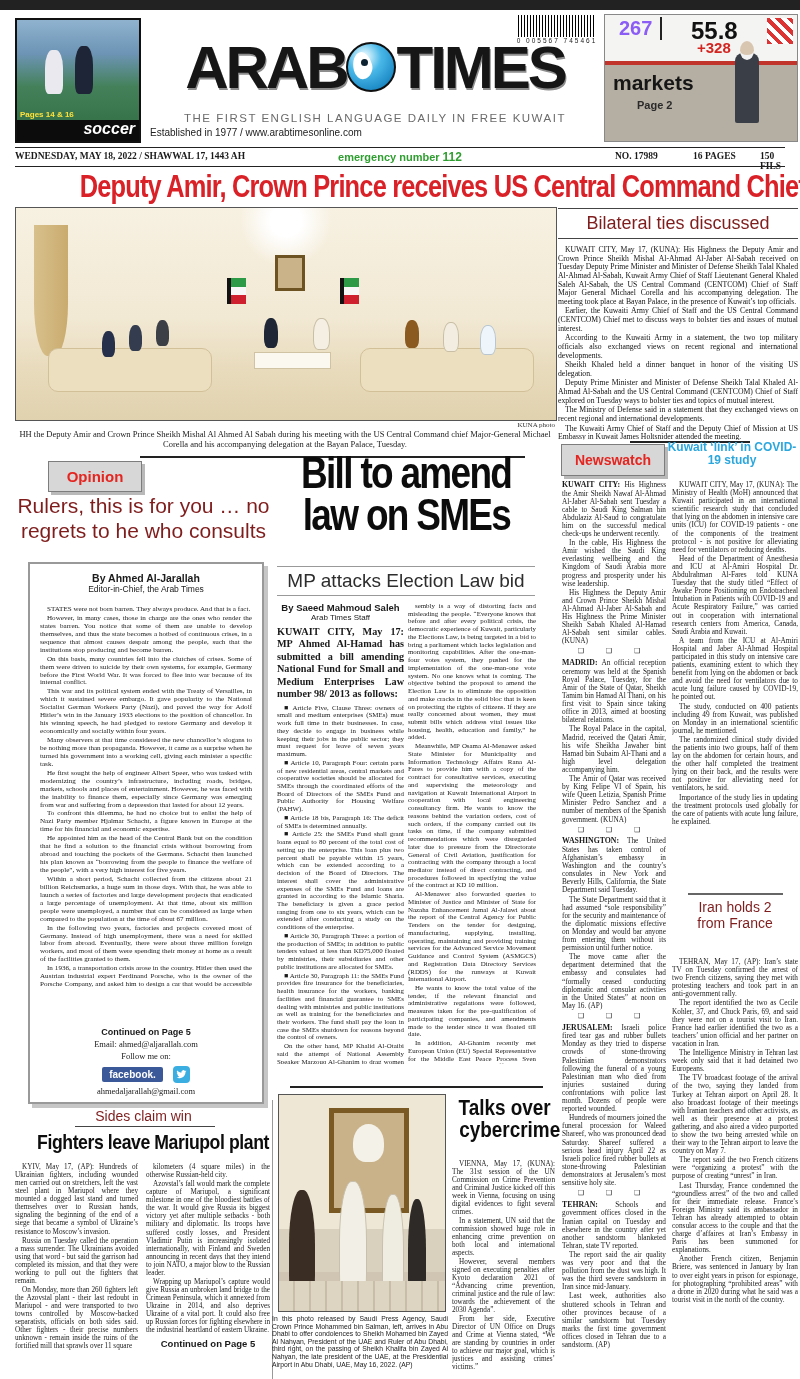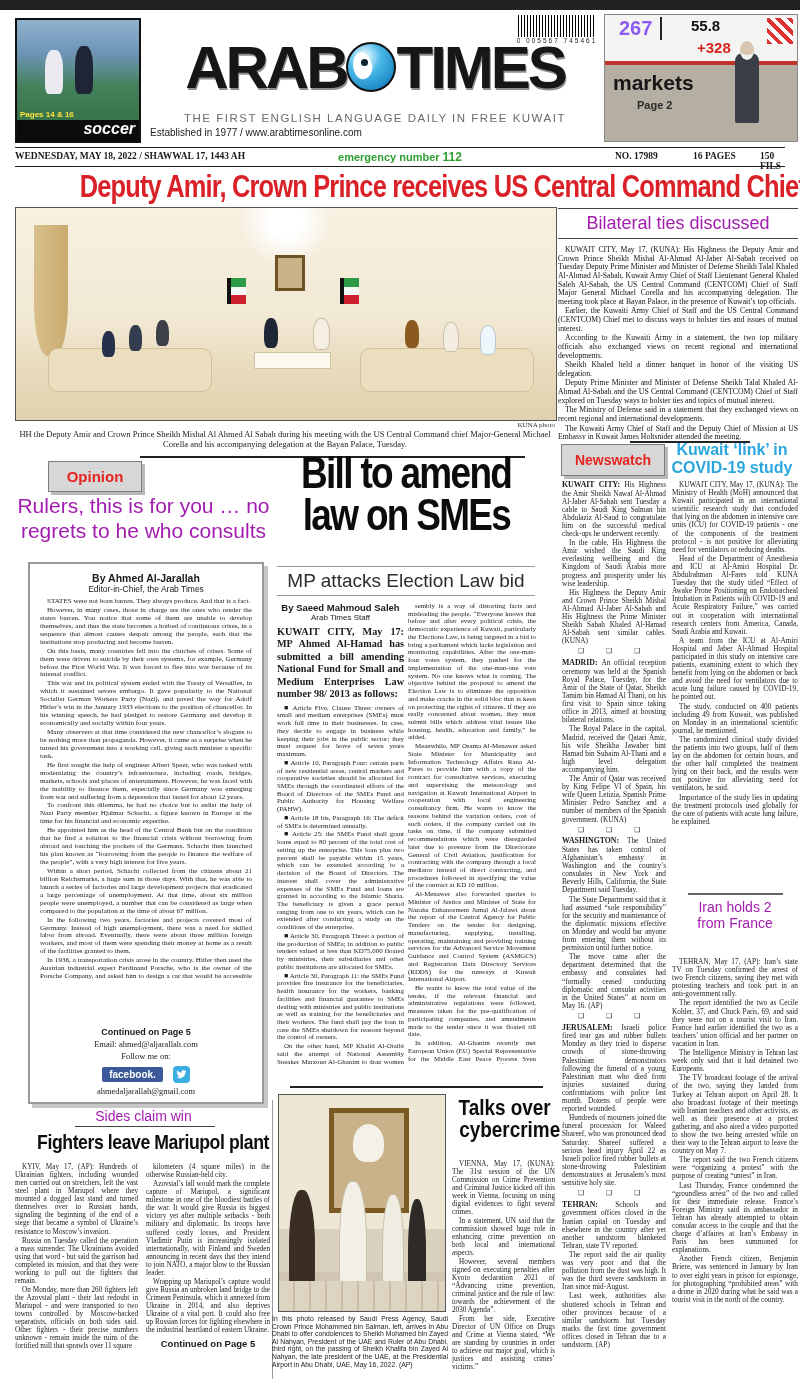--- a/index.html
+++ b/index.html
@@ -11,21 +11,21 @@
   .clip{overflow:hidden;}
   p{margin:0 0 1px;text-indent:7px;}
   p.noind{text-indent:0;}
   p.lead{font-weight:bold;font-size:10.2px;line-height:1.22;text-indent:0;margin-bottom:3px;}
   p.sep{text-align:center;text-indent:0;letter-spacing:10px;font-size:7px;margin:3px 0;}
   .bodytext{font-size:7.5px;line-height:1.12;color:#111;}
   .condense{display:inline-block;white-space:nowrap;transform-origin:center;}
   .badge{background:#d7d7d7;border:1px solid #7d7d7d;box-shadow:3px 3px 0 #b9b9b9;
          color:#e52520;font-weight:bold;font-family:"Liberation Sans",sans-serif;
          display:flex;align-items:center;justify-content:center;}
-  .lighthead{font-family:"Liberation Sans",sans-serif;font-weight:400;color:#a21caf;}
+  .lighthead{font-family:"Liberation Sans",sans-serif;font-weight:400;color:#7f1d1d;}
   .rule{background:#222;}
   .fb{display:inline-block;background:#3b5998;color:#fff;font-family:"Liberation Sans",sans-serif;
       font-weight:bold;font-size:10px;padding:2px 7px;border-radius:2px;}
   .tw{display:inline-flex;width:17px;height:17px;background:#3aade1;border-radius:4px;
       align-items:center;justify-content:center;vertical-align:middle;margin-left:10px;}
   .eagle{width:46px;height:46px;border-radius:50%;border:2px solid #101010;position:relative;
          background:radial-gradient(circle at 35% 28%,#cfeffb 0 10%,#49b8e8 38%,#1b88c4 78%,#0d6598 100%);}
   .eagle::before{content:"";position:absolute;left:5px;top:8px;width:19px;height:27px;background:#fff;
          border-radius:55% 45% 60% 40%/60% 55% 45% 40%;transform:rotate(-14deg);}
   .eagle::after{content:"";position:absolute;left:13px;top:15px;width:7px;height:7px;background:#0d2230;border-radius:50%;}
@@ -60,21 +60,21 @@
     <span class="sans" style="font-size:60px;font-weight:bold;letter-spacing:-3px;color:#161616;text-shadow:1px 2px 0 #8d8d8d;">ARAB</span>
     <span class="eagle"></span>
     <span class="sans" style="font-size:60px;font-weight:bold;letter-spacing:-3px;color:#161616;text-shadow:1px 2px 0 #8d8d8d;">TIMES</span>
   </div>
   <div class="abs sans" style="left:150px;top:112px;width:450px;text-align:center;font-size:11.5px;color:#6b6b6b;letter-spacing:1.5px;">THE FIRST ENGLISH LANGUAGE DAILY IN FREE KUWAIT</div>
   <div class="abs sans" style="left:150px;top:127px;width:450px;text-align:left;font-size:10px;color:#222;">Established in 1977 / www.arabtimesonline.com</div>
 
   <div class="abs" style="left:604px;top:14px;width:192px;height:126px;border:1px solid #888;background:#b5aea2;overflow:hidden;">
     <div class="abs" style="left:0;top:0;width:100%;height:46px;background:#f4f4f2;border-bottom:4px solid #c0342c;">
       <span class="abs sans" style="left:14px;top:2px;font-size:20px;font-weight:bold;color:#8b5cf6;border-right:2px solid #222;padding-right:8px;">267</span>
-      <span class="abs sans" style="left:86px;top:2px;font-size:15px;font-weight:bold;color:#111;">55.8</span>
+      <span class="abs sans" style="left:86px;top:2px;font-size:24px;font-weight:bold;color:#111;">55.8</span>
       <span class="abs sans" style="left:92px;top:24px;font-size:15px;font-weight:bold;color:#d42420;">+328</span>
       <span class="abs" style="right:4px;top:3px;width:26px;height:26px;background:repeating-linear-gradient(45deg,#d33 0 4px,#fff 4px 8px);"></span>
     </div>
     <div class="abs sans" style="left:8px;top:56px;font-size:21px;font-weight:bold;color:#161616;">markets</div>
     <div class="abs sans" style="left:32px;top:84px;font-size:11px;font-weight:bold;color:#2b2b2b;">Page 2</div>
     <div class="abs" style="right:38px;top:38px;width:24px;height:70px;background:#3a3f47;border-radius:8px 8px 2px 2px;"></div>
     <div class="abs" style="right:43px;top:26px;width:14px;height:14px;background:#d9c6b0;border-radius:50%;border-bottom:5px solid #f2f2f2;"></div>
   </div>
 
   <div class="abs rule" style="left:15px;top:147px;width:770px;height:1px;"></div>
@@ -127,21 +127,21 @@
       <p>The Kuwaiti Army Chief of Staff and the Deputy Chief of Mission at US Embassy in Kuwait James Holtsnider attended the meeting.</p>
     </div>
   <div class="abs rule" style="left:630px;top:441px;width:120px;height:2px;"></div>
 
   <div class="abs rule" style="left:140px;top:456px;width:385px;height:2px;"></div>
 
   <div class="abs badge" style="left:48px;top:461px;width:92px;height:29px;font-size:15px;">Opinion</div>
   <div class="abs lighthead" style="left:15px;top:494px;width:257px;font-size:21px;line-height:1.18;text-align:center;">Rulers, this is for you … no regrets to he who consults</div>
   <div class="abs" style="left:28px;top:562px;width:236px;height:542px;border:2px solid #999;box-shadow:4px 4px 0 #c6c6c6;box-sizing:border-box;padding:8px 10px;">
     <div class="sans" style="text-align:center;font-weight:bold;font-size:10.5px;">By Ahmed Al-Jarallah</div>
-    <div class="sans" style="text-align:center;font-size:8.5px;margin-bottom:4px;">Editor-in-Chief, the Arab Times</div>
+    <div class="sans" style="text-align:center;font-size:8.5px;margin-bottom:12px;">Editor-in-Chief, the Arab Times</div>
     <div class="just clip" style="height:382px;font-size:7.1px;line-height:1.12;">
         <p>STATES were not born barren. They always produce. And that is a fact.</p>
         <p>However, in many cases, those in charge are the ones who render the states barren. You notice that some of them are unable to develop themselves, and thus the state becomes a hotbed of continuous crises, in a sequence that almost causes despair among the people, such that the institutions stop producing and become barren.</p>
         <p>On this basis, many countries fell into the clutches of crises. Some of them were driven to suicide by their own systems, for example, Germany before the First World War. It was forced to flee into war because of its internal conflict.</p>
         <p>This war and its political system ended with the Treaty of Versailles, in which it sustained severe embargo. It gave popularity to the National Socialist German Workers Party (Nazi), and paved the way for Adolf Hitler’s win in the January 1933 elections to the position of chancellor. In his winning speech, he had pledged to restore Germany and develop it economically and socially within four years.</p>
         <p>Many observers at that time considered the new chancellor’s slogans to be nothing more than propaganda. However, it came as a surprise when he turned his government into a working cell, giving each minister a specific task.</p>
         <p>He first sought the help of engineer Albert Speer, who was tasked with modernizing the country’s infrastructure, including roads, bridges, markets, schools and places of entertainment. However, he was faced with the inability to finance them, especially since Germany was emerging from war and suffering from a depression that lasted for about 12 years.</p>
         <p>To confront this dilemma, he had no choice but to enlist the help of Nazi Party member Hjalmar Schacht, a figure known in Europe at the time for his financial and economic expertise.</p>
         <p>He appointed him as the head of the Central Bank but on the condition that he find a solution to the financial crisis without borrowing from abroad and touching the pockets of the Germans. Schacht then launched his plan known as “borrowing from the people to finance the welfare of the people”, with a very high interest for five years.</p>
         <p>Within a short period, Schacht collected from the citizens about 21 billion Reichsmarks, a huge sum in those days. With that, he was able to launch a series of factories and large development projects that eradicated a large percentage of unemployment. At that time, about six million people were unemployed, a number that can be considered as large when compared to the population at the time of about 67 million.</p>
@@ -186,40 +186,40 @@
   </div>
   <div class="abs clip just" style="left:408px;top:602px;width:128px;height:462px;font-size:6.9px;line-height:1.12;">
       <p>sembly is a way of distorting facts and misleading the people. “Everyone knows that before and after every political crisis, the democratic experience of Kuwait, particularly the Elections Law, is being targeted in a bid to bring a parliament which lacks legislation and monitoring capabilities. After the one-man-four votes system, they pushed for the implementation of the one-man-one vote system. No one knows what is coming. The objective behind the proposal to amend the Election Law is to eliminate the opposition and make cracks in the solid bloc that is keen on protecting the rights of citizens. If they are really concerned about women, they must submit bills which address vital issues like housing, health, education and family,” he added.</p>
       <p>Meanwhile, MP Osama Al-Menawer asked State Minister for Municipality and Information Technology Affairs Rana Al-Fares to provide him with a copy of the contract for consultative services, executing and supervising the meteorology and navigation at Kuwait International Airport in cooperation with local engineering consultancy firm. He wants to know the reasons behind the variation orders, cost of such orders, if the company carried out its tasks on time, if the company submitted recommendations which were disregarded later due to pressure from the Directorate General of Civil Aviation, justification for contracting with the company through a local mediator instead of direct contracting, and procedures followed in specifying the value of the contract at KD 10 million.</p>
       <p>Al-Menawer also forwarded queries to Minister of Justice and Minister of State for Nazaha Enhancement Jamal Al-Jalawi about the report of the Central Agency for Public Tenders on the tender for designing, manufacturing, supplying, installing, operating, maintaining and providing training services for the Advanced Service Movement Guidance and Control System (ASMGCS) and Registration Data Directory Services (RDDS) for the runways at Kuwait International Airport.</p>
       <p>He wants to know the total value of the tender, if the relevant financial and administrative regulations were followed, measures taken for the pre-qualification of participating companies, and amendments made to the tender since it was floated till date.</p>
       <p>In addition, Al-Ghanim recently met European Union (EU) Special Representative for the Middle East Peace Process Sven Koopmans who is currently on official visit to Kuwait.</p>
     </div>
 
   <div class="abs badge" style="left:561px;top:444px;width:102px;height:30px;font-size:14px;">Newswatch</div>
-  <div class="abs sans" style="left:666px;top:441px;width:132px;text-align:center;color:#2ba7de;font-weight:bold;font-size:16px;line-height:1.1;">Kuwait ‘link’ in COVID-19 study</div>
+  <div class="abs sans" style="left:666px;top:441px;width:132px;text-align:center;color:#2ba7de;font-weight:bold;font-size:12px;line-height:1.1;">Kuwait ‘link’ in COVID-19 study</div>
 
   <div class="abs clip just newsit" style="left:562px;top:481px;width:104px;height:898px;font-size:7.3px;line-height:1.11;">
       <p class="noind"><b>KUWAIT CITY: </b>His Highness the Amir Sheikh Nawaf Al-Ahmad Al-Jaber Al-Sabah sent Tuesday a cable to Saudi King Salman bin Abdulaziz Al-Saud to congratulate him on the successful medical check-ups he underwent recently.</p>
       <p>In the cable, His Highness the Amir wished the Saudi King everlasting wellbeing and the Kingdom of Saudi Arabia more progress and prosperity under his wise leadership.</p>
       <p>His Highness the Deputy Amir and Crown Prince Sheikh Mishal Al-Ahmad Al-Jaber Al-Sabah and His Highness the Prime Minister Sheikh Sabah Khaled Al-Hamad Al-Sabah sent similar cables. (KUNA)</p>
       <p class="sep">❑ ❑ ❑</p>
       <p class="noind"><b>MADRID: </b>An official reception ceremony was held at the Spanish Royal Palace, Tuesday, for the Amir of the State of Qatar, Sheikh Tamim bin Hamad Al Thani, on his first visit to Spain since taking office in 2013, aimed at boosting bilateral relations.</p>
       <p>The Royal Palace in the capital, Madrid, received the Qatari Amir, his wife Sheikha Jawaher bint Hamad bin Subaim Al-Thani and a high level delegation accompanying him.</p>
       <p>The Amir of Qatar was received by King Felipe VI of Spain, his wife Queen Letizia, Spanish Prime Minister Pedro Sanchez and a number of members of the Spanish government. (KUNA)</p>
       <p class="sep">❑ ❑ ❑</p>
       <p class="noind"><b>WASHINGTON: </b>The United States has taken control of Afghanistan’s embassy in Washington and the country’s consulates in New York and Beverly Hills, California, the State Department said Tuesday.</p>
       <p>The State Department said that it had assumed “sole responsibility” for the security and maintenance of the diplomatic missions effective on Monday and would bar anyone from entering them without its permission until further notice.</p>
       <p>The move came after the department determined that the embassy and consulates had “formally ceased conducting diplomatic and consular activities in the United States” at noon on May 16. (AP)</p>
       <p class="sep">❑ ❑ ❑</p>
       <p class="noind"><b>JERUSALEM: </b>Israeli police fired tear gas and rubber bullets Monday as they tried to disperse crowds of stone-throwing Palestinian demonstrators following the funeral of a young Palestinian man who died from injuries sustained during confrontations with police last month. Dozens of people were reported wounded.</p>
       <p>Hundreds of mourners joined the funeral procession for Waleed Shareef, who was pronounced dead Saturday. Shareef suffered a serious head injury April 22 as Israeli police fired rubber bullets at stone-throwing Palestinian demonstrators at Jerusalem’s most sensitive holy site.</p>
       <p class="sep">❑ ❑ ❑</p>
       <p class="noind"><b>TEHRAN: </b>Schools and government offices closed in the Iranian capital on Tuesday and elsewhere in the country after yet another sandstorm blanketed Tehran, state TV reported.</p>
-      <p>The report said the air quality was very poor and that the pollution from the dust was high. It was the third severe sandstorm in Iran since mid-August.</p>
+      <p>The report said the air quality was very poor and that the pollution from the dust was high. It was the third severe sandstorm in Iran since mid-January.</p>
       <p>Last week, authorities also shuttered schools in Tehran and other provinces because of a similar sandstorm but Tuesday marks the first time government offices closed in Tehran due to a sandstorm. (AP)</p>
     </div>
 
   <div class="abs clip just" style="left:672px;top:481px;width:126px;height:408px;font-size:7.3px;line-height:1.11;">
       <p>KUWAIT CITY, May 17, (KUNA): The Ministry of Health (MoH) announced that Kuwait participated in an international scientific research study that concluded that lying on the abdomen in intensive care units (ICU) for COVID-19 patients - one of the components of the treatment protocol - is not positive for alleviating need for ventilators or reducing deaths.</p>
       <p>Head of the Department of Anesthesia and ICU at Al-Amiri Hospital Dr. Abdulrahman Al-Fares told KUNA Tuesday that the study titled “Effect of Awake Prone Positioning on Endotracheal Intubation in Patients with COVID-19 and Acute Respiratory Failure,” was carried out in cooperation with international research centers from America, Canada, Saudi Arabia and Kuwait.</p>
       <p>A team from the ICU at Al-Amiri Hospital and Jaber Al-Ahmad Hospital participated in this study on intensive care patients, examining extent to which they benefit from lying on the abdomen or back and avoid the need for ventilators due to acute lung failure caused by COVID-19, he pointed out.</p>
       <p>The study, conducted on 400 patients including 49 from Kuwait, was published on Monday in an international scientific journal, he mentioned.</p>
       <p>The randomized clinical study divided the patients into two groups, half of them lay on the abdomen for certain hours, and the other half completed the treatment lying on their back, and the results were not positive for alleviating need for ventilators, he said.</p>
       <p>Importance of the study lies in updating the treatment protocols used globally for the care of patients with acute lung failure, he explained.</p>

